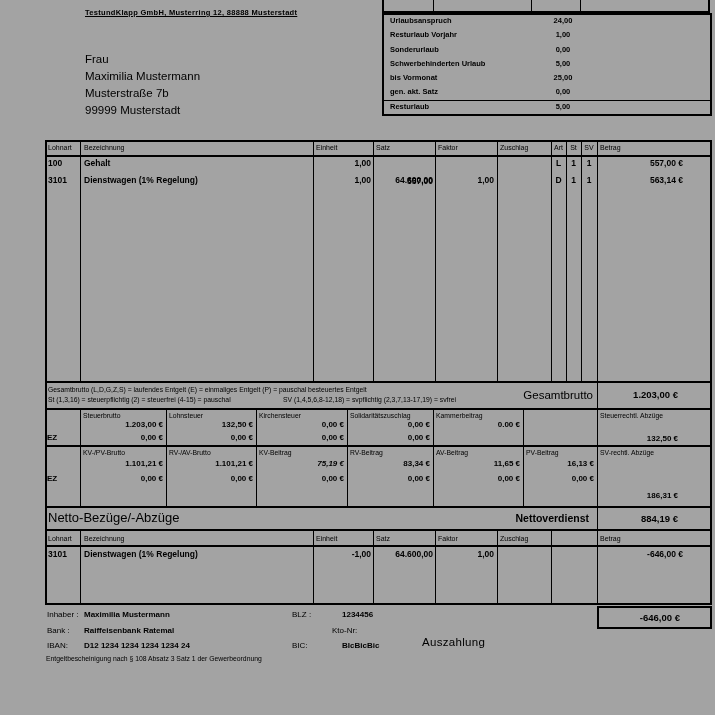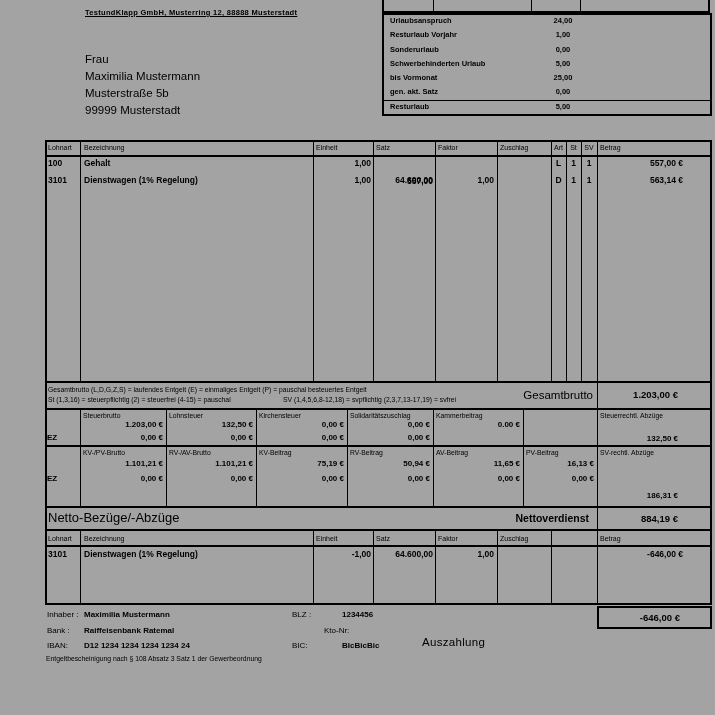--- a/index.html
+++ b/index.html
@@ -27,21 +27,21 @@
   .valbox{position:absolute;box-sizing:border-box;border:2px solid #000;display:flex;align-items:center;justify-content:flex-end;padding-right:5px;}
 </style>
 </head>
 <body>
 
 <div class="page">
 
   <div class="t f75 b" style="left:85px;top:9px;text-decoration:underline;letter-spacing:.3px;">TestundKlapp GmbH, Musterring 12, 88888 Musterstadt</div>
   <div class="t f115" style="left:85px;top:53px;">Frau</div>
   <div class="t f115" style="left:85px;top:70px;">Maximilia Mustermann</div>
-  <div class="t f115" style="left:85px;top:87px;">Musterstraße 5b</div>
+  <div class="t f115" style="left:85px;top:87px;">Musterstraße 7b</div>
   <div class="t f115" style="left:85px;top:104px;">99999 Musterstadt</div>
 
   <div class="vl2" style="left:382px;top:0;height:12px;"></div>
   <div class="vl" style="left:433px;top:0;height:12px;"></div>
   <div class="vl" style="left:531px;top:0;height:12px;"></div>
   <div class="vl" style="left:580px;top:0;height:12px;"></div>
   <div class="vl2" style="left:708px;top:0;height:12px;"></div>
   <div class="hl2" style="left:382px;top:11px;width:328px;"></div>
 
   <div class="box" style="left:382px;top:13px;width:330px;height:103px;"></div>
@@ -147,22 +147,22 @@
   <div class="vl" style="left:597px;top:447px;height:61px;"></div>
   <div class="t f68" style="left:83px;top:448.5px;">KV-/PV-Brutto</div>
   <div class="t f68" style="left:169px;top:448.5px;">RV-/AV-Brutto</div>
   <div class="t f68" style="left:259px;top:448.5px;">KV-Beitrag</div>
   <div class="t f68" style="left:350px;top:448.5px;">RV-Beitrag</div>
   <div class="t f68" style="left:436px;top:448.5px;">AV-Beitrag</div>
   <div class="t f68" style="left:526px;top:448.5px;">PV-Beitrag</div>
   <div class="t f68" style="left:600px;top:448.5px;">SV-rechtl. Abzüge</div>
   <div class="t f8 b r" style="left:83px;top:459.5px;width:80px;">1.101,21 €</div>
   <div class="t f8 b r" style="left:169px;top:459.5px;width:84px;">1.101,21 €</div>
-  <div class="t f8 b r" style="left:259px;top:459.5px;width:85px;">75,19 €</div>
-  <div class="t f8 b r" style="left:350px;top:459.5px;width:80px;">50,94 €</div>
+  <div class="t f8 b r" style="left:259px;top:459.5px;width:85px;font-style:italic;">75,19 €</div>
+  <div class="t f8 b r" style="left:350px;top:459.5px;width:80px;">83,34 €</div>
   <div class="t f8 b r" style="left:436px;top:459.5px;width:84px;">11,65 €</div>
   <div class="t f8 b r" style="left:526px;top:459.5px;width:68px;">16,13 €</div>
   <div class="t f8 b" style="left:47px;top:474.5px;">EZ</div>
   <div class="t f8 b r" style="left:83px;top:474.5px;width:80px;">0,00 €</div>
   <div class="t f8 b r" style="left:169px;top:474.5px;width:84px;">0,00 €</div>
   <div class="t f8 b r" style="left:259px;top:474.5px;width:85px;">0,00 €</div>
   <div class="t f8 b r" style="left:350px;top:474.5px;width:80px;">0,00 €</div>
   <div class="t f8 b r" style="left:436px;top:474.5px;width:84px;">0,00 €</div>
   <div class="t f8 b r" style="left:526px;top:474.5px;width:68px;">0,00 €</div>
   <div class="t f8 b r" style="left:600px;top:492px;width:78px;">186,31 €</div>
@@ -197,21 +197,21 @@
   <div class="t f85 b r" style="left:600px;top:550px;width:83px;">-646,00 €</div>
 
   <div class="t f8" style="left:47px;top:611px;">Inhaber :</div>
   <div class="t f8 b" style="left:84px;top:611px;">Maximilia Mustermann</div>
   <div class="t f8" style="left:47px;top:627px;">Bank :</div>
   <div class="t f8 b" style="left:84px;top:627px;">Raiffeisenbank Ratemal</div>
   <div class="t f8" style="left:47px;top:642px;">IBAN:</div>
   <div class="t f8 b" style="left:84px;top:642px;">D12 1234 1234 1234 1234 24</div>
   <div class="t f8" style="left:292px;top:611px;">BLZ :</div>
   <div class="t f8 b" style="left:342px;top:611px;">1234456</div>
-  <div class="t f8" style="left:284px;top:627px;padding-left:40px;">Kto-Nr:</div>
+  <div class="t f8" style="left:292px;top:627px;padding-left:40px;">Kto-Nr:</div>
   <div class="t f8" style="left:292px;top:642px;">BIC:</div>
   <div class="t f8 b" style="left:342px;top:642px;">BIcBicBic</div>
 
   <div class="valbox f95 b" style="left:597px;top:606px;width:115px;height:23px;">
     <span style="padding-right:25px;">-646,00 €</span>
   </div>
   <div class="t f115" style="left:422px;top:636px;letter-spacing:.3px;">Auszahlung</div>
 
   <div class="t f68" style="left:46px;top:655px;">Entgeltbescheinigung nach § 108 Absatz 3 Satz 1 der Gewerbeordnung</div>
 

